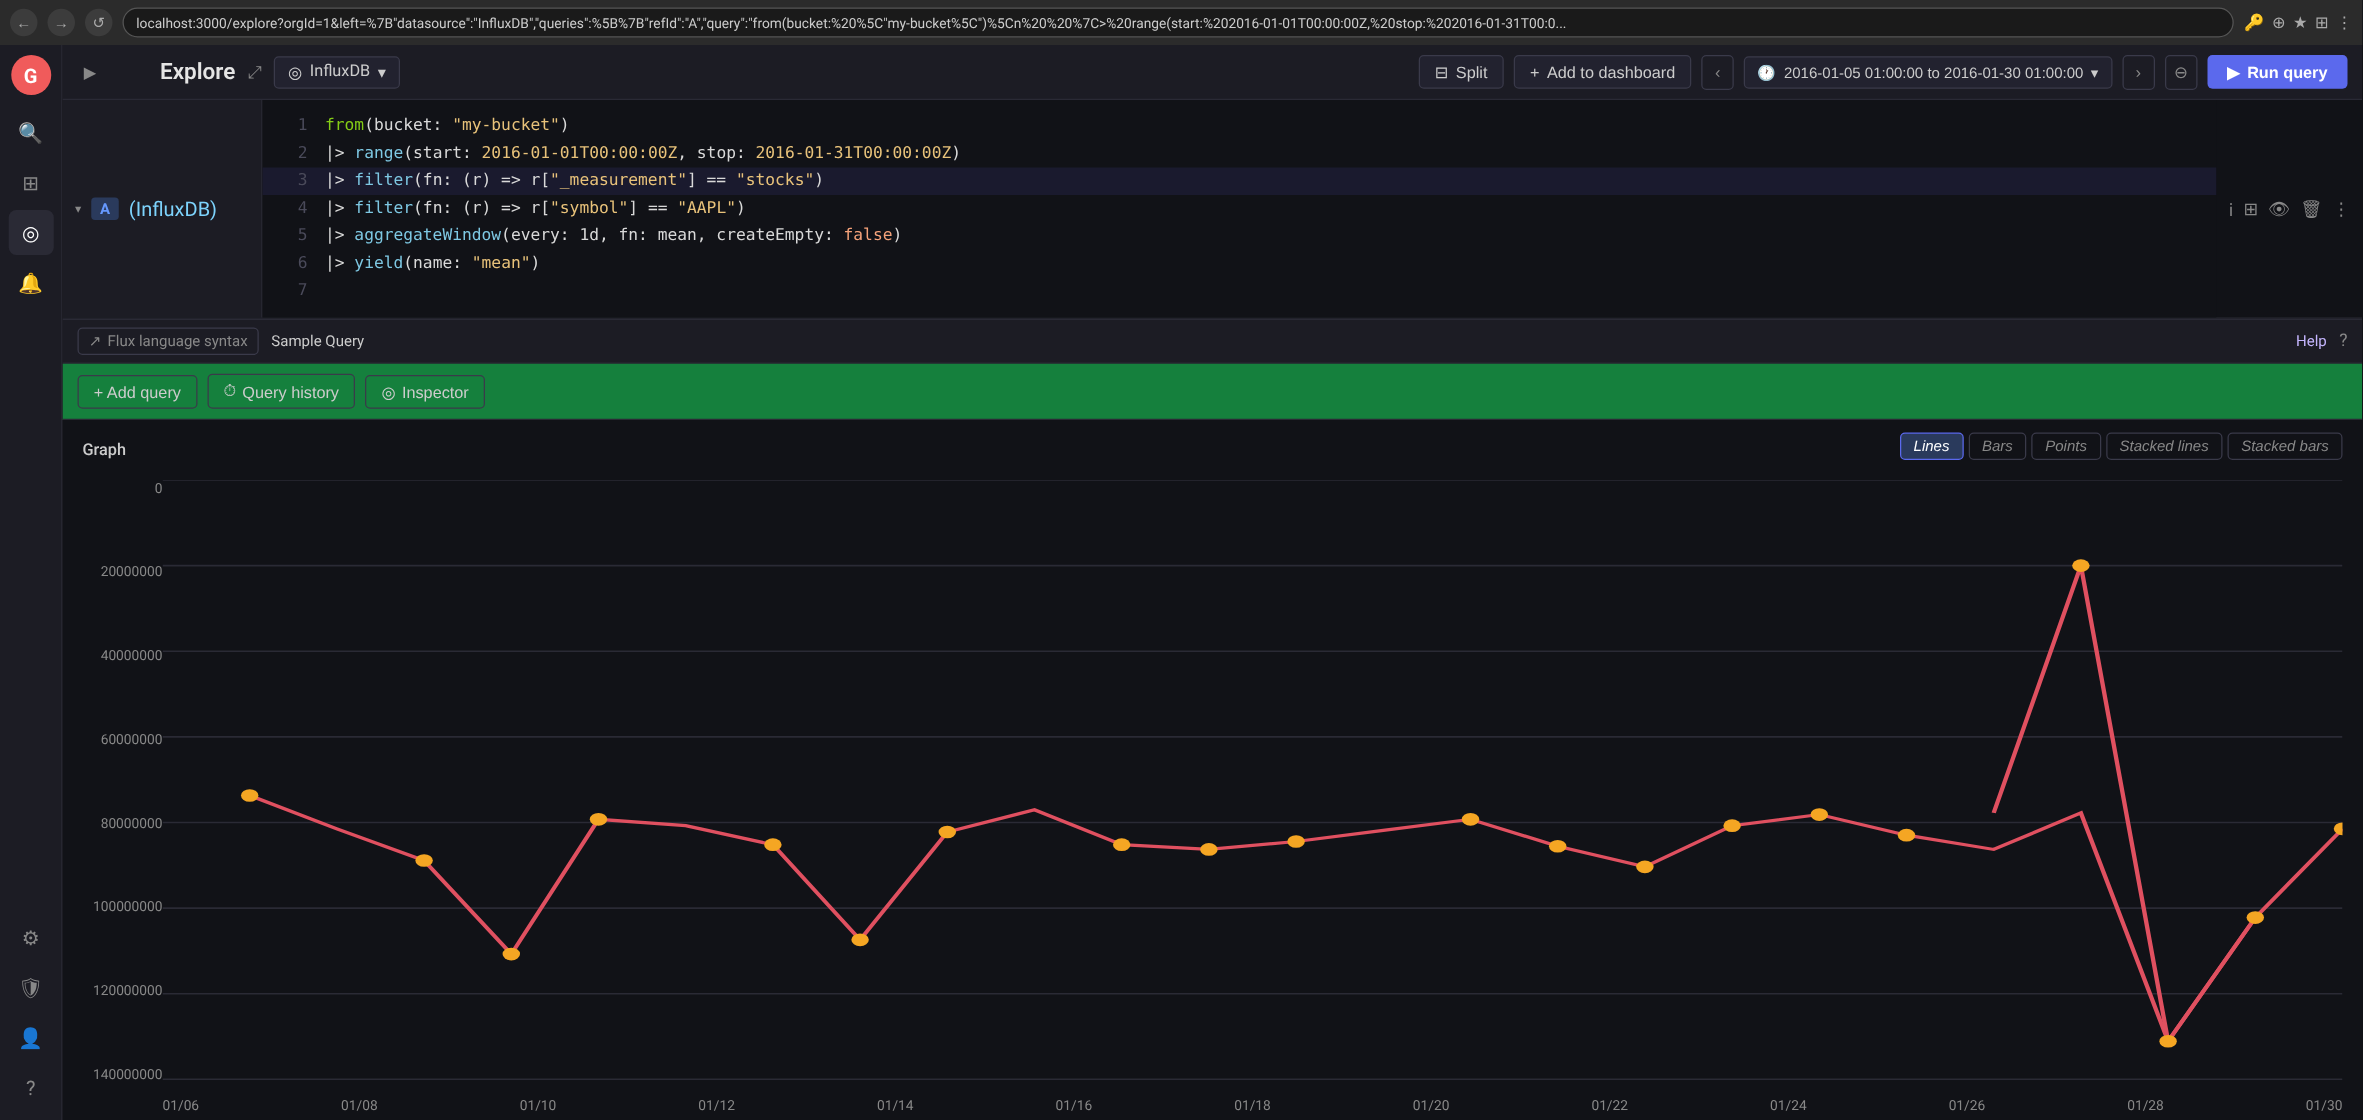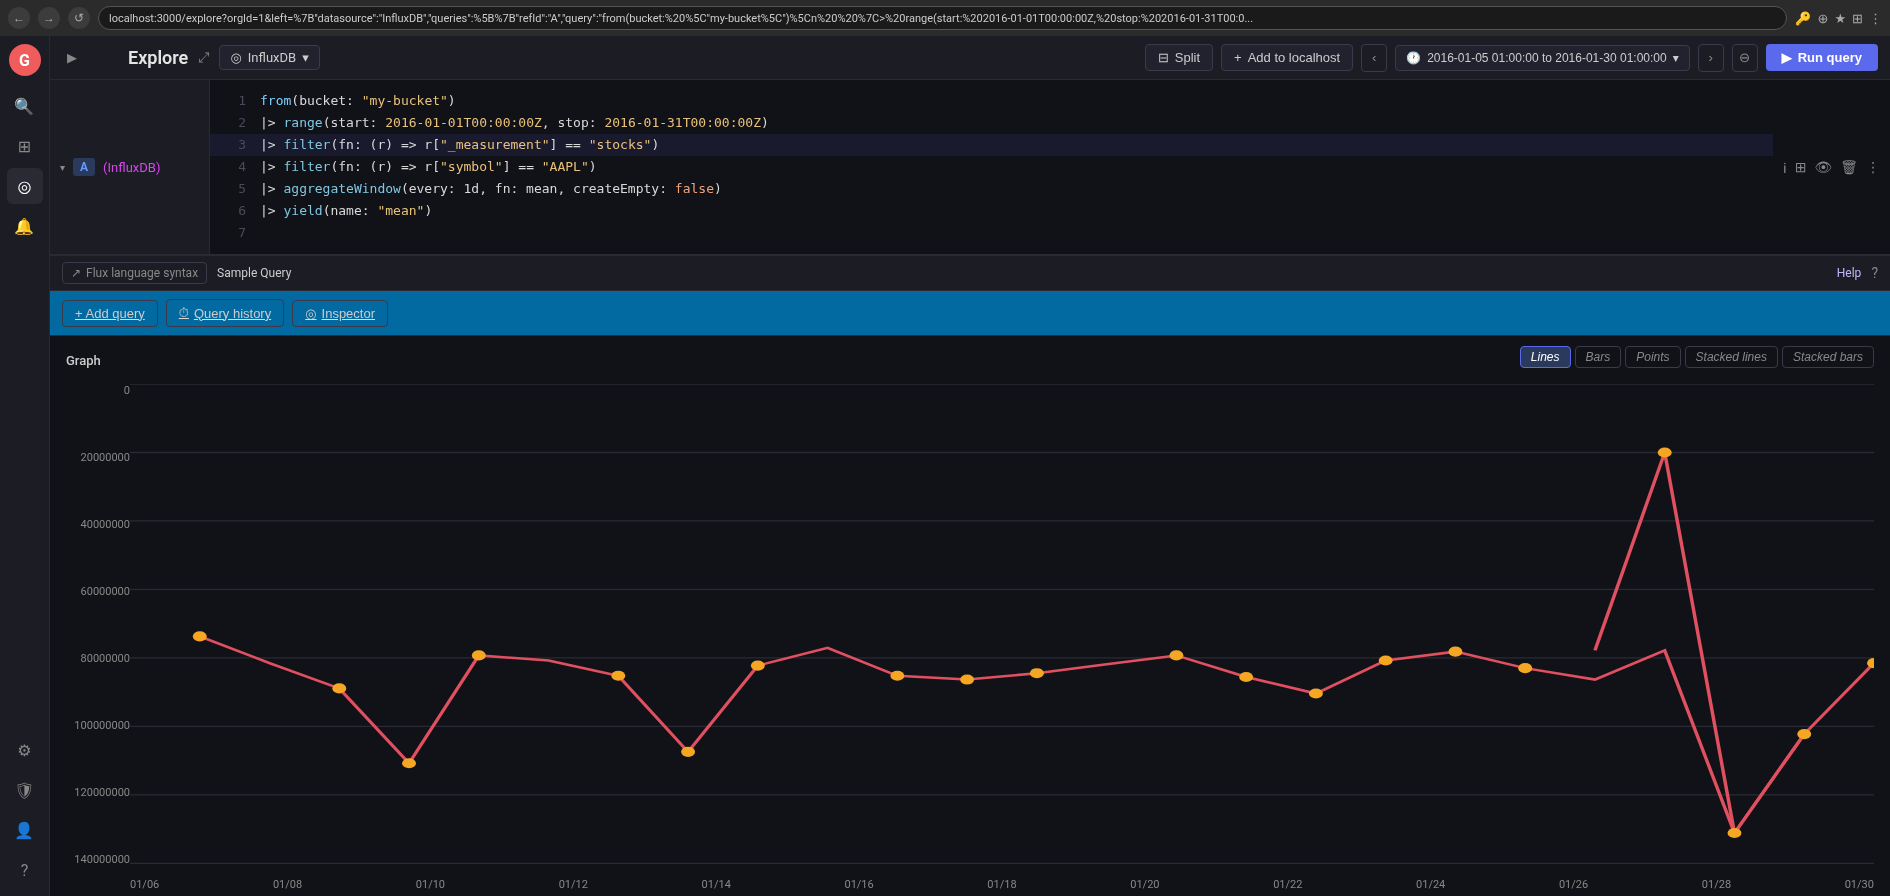--- a/index.html
+++ b/index.html
@@ -223,22 +223,22 @@
     }
     .query-label {
       background: #2a3a5c;
       color: #6699ff;
       border-radius: 3px;
       padding: 2px 7px;
       font-size: 12px;
       font-weight: bold;
     }
     .query-datasource {
-      color: #d946ef;
-      font-size: 13px;
+      color: #7dd3fc;
+      font-size: 16px;
     }
     .query-row-icons {
       display: flex;
       align-items: center;
       gap: 8px;
       margin-left: auto;
       color: #888;
       padding: 0 10px;
       font-size: 14px;
     }
@@ -258,21 +258,21 @@
     }
     .line-num {
       color: #4a4a5a;
       width: 24px;
       text-align: right;
       margin-right: 14px;
       user-select: none;
       flex-shrink: 0;
     }
     .code-text { color: #d9d9d9; }
-    .kw-from { color: #7dd3fc; }
+    .kw-from { color: #84cc16; }
     .kw-fn { color: #7ec8e3; }
     .kw-str { color: #e8c27a; }
     .kw-bool { color: #f5a27a; }
     .line-highlight {
       background: #1a1a2e;
     }
 
     
     .editor-footer {
       background: #1c1c24;
@@ -304,27 +304,26 @@
       cursor: pointer;
     }
     .help-icon {
       color: #888;
       font-size: 14px;
       cursor: pointer;
     }
 
     
     .query-action-bar {
-      background: #0369a1;
+      background: #15803d;
       display: flex;
       align-items: center;
       padding: 8px 12px;
       gap: 8px;
       border-bottom: 1px solid #2a2a35;
-      text-decoration: underline;
     }
     .add-query-btn {
       background: none;
       border: 1px solid #3a3a4a;
       border-radius: 4px;
       color: #ccc;
       padding: 5px 12px;
       cursor: pointer;
       font-size: 13px;
       display: flex; align-items: center; gap: 5px;
@@ -493,21 +492,21 @@
       <div class="toolbar-spacer"></div>
 
       <div class="toolbar-right">
         <button class="split-btn">
           <span>⊟</span>
           <span>Split</span>
         </button>
 
         <button class="add-dashboard-btn">
           <span>+</span>
-          <span>Add to localhost</span>
+          <span>Add to dashboard</span>
         </button>
 
         <button class="time-nav-btn">‹</button>
 
         <button class="time-range-btn">
           <span>🕐</span>
           <span>2016-01-05 01:00:00 to 2016-01-30 01:00:00</span>
           <span>▾</span>
         </button>
 

